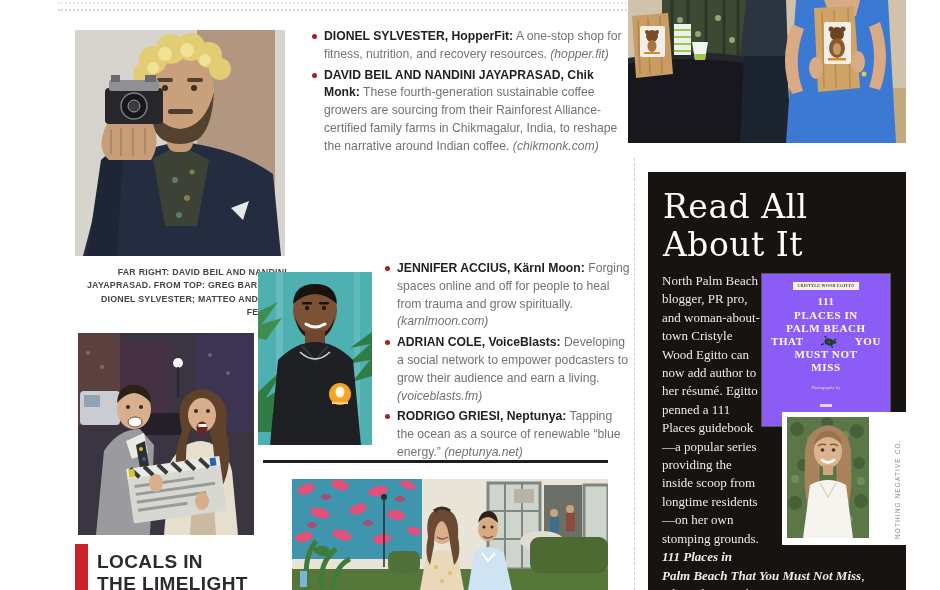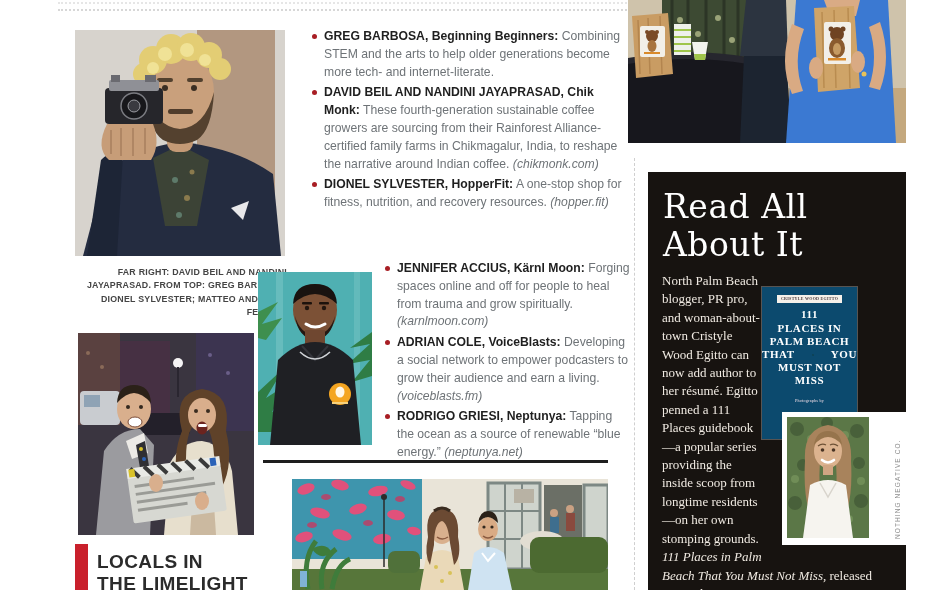--- a/index.html
+++ b/index.html
@@ -32,24 +32,24 @@
   
   .center-rule{left:263px;top:460px;width:345px;height:3px;background:#1e1e1e;}
   
   .vdiv{left:634px;top:158px;height:432px;border-left:1px dashed #cfcfcf;width:0;}
   
   .feature{left:648px;top:172px;width:258px;height:418px;background:#171310;overflow:hidden;}
   .fx-title{margin:16px 0 8px 15px;font-family:"DejaVu Serif",serif;
             font-size:33px;line-height:38px;color:#ffffff;letter-spacing:.5px;}
   .fx-body{margin:2px 4px 0 14px;font-family:"Liberation Serif",serif;font-size:13px;
            line-height:18.4px;color:#f0eae2;}
-  .fx-body .btitle{font-weight:400;font-style:italic;margin-top:8px;}
+  .fx-body .btitle{font-weight:700;font-style:italic;margin-top:8px;}
   .fx-float{float:right;width:140px;height:280px;}
   
-  .book{width:95px;height:152px;margin-top:15px;background:#0c4a6e;position:relative;
+  .book{width:128px;height:152px;margin-top:2px;background:#8b5cf6;position:relative;
         text-align:center;box-shadow:0 0 0 1px rgba(255,255,255,.28);}
   .book-author{display:inline-block;margin-top:7px;padding:1px 4px;background:#f6f1ea;
                color:#49393b;font-size:4px;line-height:1.5;font-weight:700;letter-spacing:.3px;}
   .book-title{margin-top:3px;font-family:"Liberation Serif",serif;font-weight:700;
               font-size:11px;line-height:13.2px;color:#fff;letter-spacing:.6px;}
   .bt-row{display:flex;justify-content:center;align-items:center;gap:17px;}
   .book-credit{margin-top:4px;font-size:4px;color:#fbe4ec;letter-spacing:.3px;}
   .book-pub{width:12px;height:3px;background:rgba(255,255,255,.75);margin:7px auto 0;}
   
   .fx-photo{position:absolute;left:134px;top:240px;width:124px;height:133px;background:#ffffff;}
@@ -165,38 +165,31 @@
 
   <div class="abs accent-bar"></div>
   <div class="abs section-title">
     <div>LOCALS IN</div>
     <div>THE LIMELIGHT</div>
   </div>
 
   <div class="abs plist plist-a">
     <div class="profile">
       <span class="dot"></span>
-      <span class="pname"><span>GREG BARBOSA,</span>
-      <span>Beginning Beginners:</span></span>
-      <span>Combining STEM and the arts to help older generations become more tech- and internet-literate.</span>
-      <i class="plink"></i>
+      <span class="pname"><span>DIONEL SYLVESTER,</span>
+      <span>HopperFit:</span></span>
+      <span>A one-stop shop for fitness, nutrition, and recovery resources.</span>
+      <i class="plink">(hopper.fit)</i>
     </div>
     <div class="profile">
       <span class="dot"></span>
       <span class="pname"><span>DAVID BEIL AND NANDINI JAYAPRASAD,</span>
       <span>Chik Monk:</span></span>
       <span>These fourth-generation sustainable coffee growers are sourcing from their Rainforest Alliance-certified family farms in Chikmagalur, India, to reshape the narrative around Indian coffee.</span>
       <i class="plink">(chikmonk.com)</i>
-    </div>
-    <div class="profile">
-      <span class="dot"></span>
-      <span class="pname"><span>DIONEL SYLVESTER,</span>
-      <span>HopperFit:</span></span>
-      <span>A one-stop shop for fitness, nutrition, and recovery resources.</span>
-      <i class="plink">(hopper.fit)</i>
     </div>
   </div>
 
   <div class="abs ph" style="left:258px;top:272px;">
     <svg width="114" height="173" viewBox="0 0 114 173">
       <rect width="114" height="173" fill="#4fb0b2"></rect>
       <rect x="18" y="0" width="7" height="173" fill="#7cc7c6" opacity="0.55"></rect>
       <rect x="96" y="0" width="6" height="173" fill="#7cc7c6" opacity="0.45"></rect>
       <path d="M0 120 L26 96 L8 126 L30 112 L14 140 L34 130 L20 160 L0 160 Z" fill="#2f7d45"></path>
       <path d="M114 60 L92 76 L112 72 L90 92 L112 88 L94 110 L114 104 Z" fill="#2f7d45"></path>

